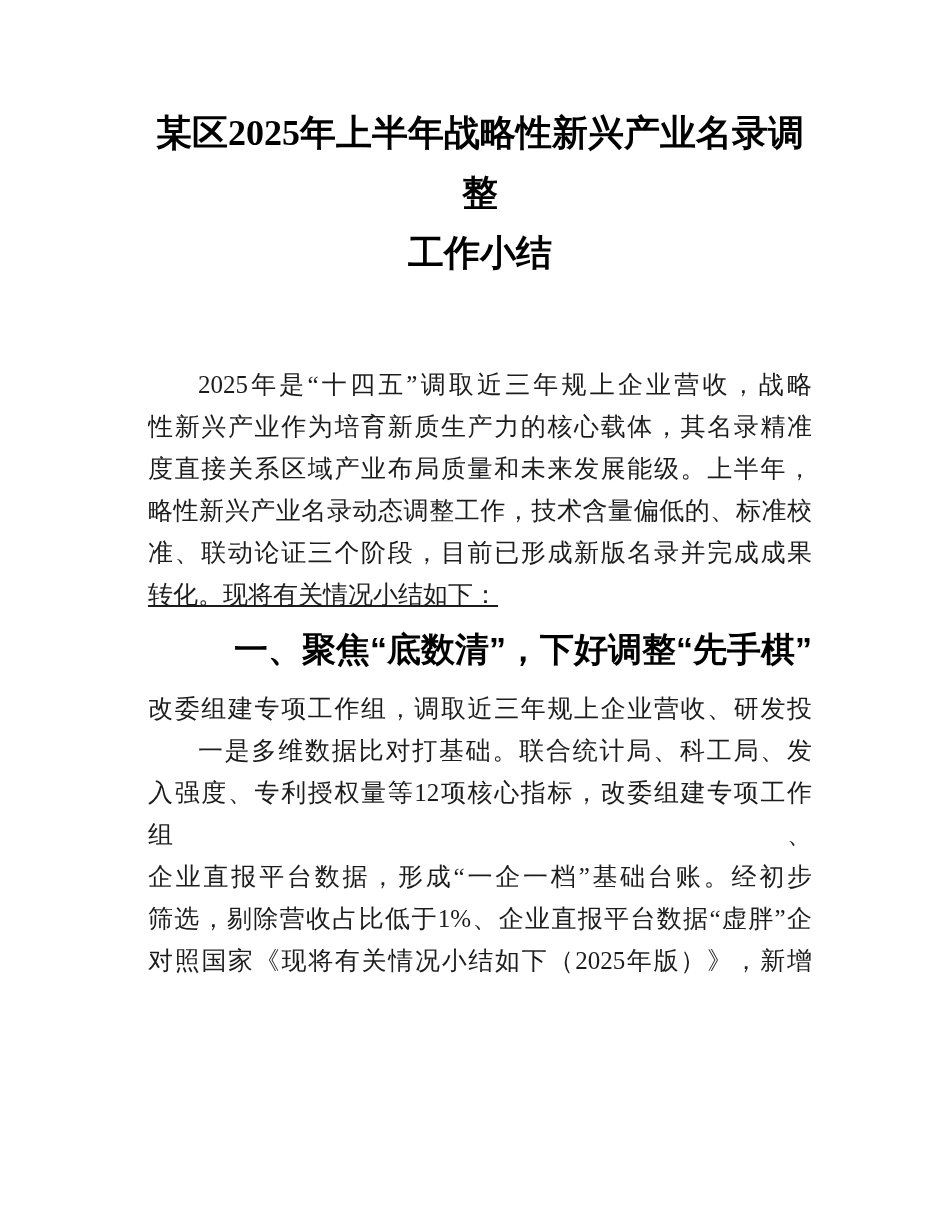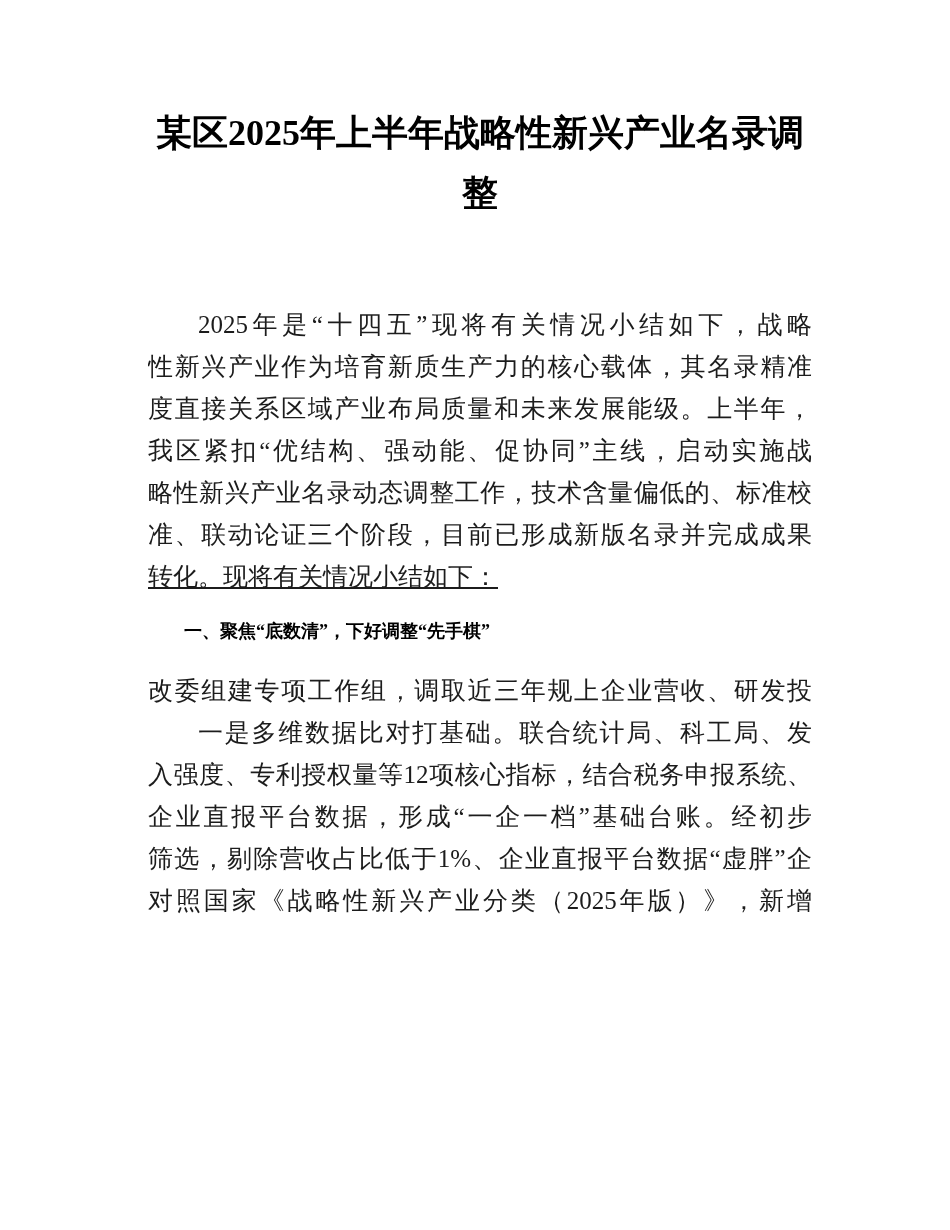--- a/index.html
+++ b/index.html
@@ -52,55 +52,55 @@
   .para .doc-line.first {
     text-indent: 2em;
   }
   .para .doc-line.last {
     text-align-last: left;
     text-decoration: underline;
   }
   
   .section-heading {
     margin: 12px 0 18px 0;
-    font-size: 18px;
+    font-size: 34px;
     line-height: 42px;
     font-weight: bold;
     color: #000000;
     text-indent: 2em;
-    text-align: left;
-    font-family: Liberation Serif, serif;
+    text-align: right;
+    font-family: Liberation Sans, sans-serif;
   }
 </style>
 </head>
 <body>
 
 <div class="page">
 
   <h1 class="doc-title">
       <div class="doc-line first">某区2025年上半年战略性新兴产业名录调整</div>
+      <div class="doc-line last">工作小结</div>
     </h1>
 
   <div class="doc-body">
 
     <div class="para">
-        <div class="doc-line first">2025年是“十四五”现将有关情况小结如下，战略</div>
+        <div class="doc-line first">2025年是“十四五”调取近三年规上企业营收，战略</div>
         <div class="doc-line">性新兴产业作为培育新质生产力的核心载体，其名录精准</div>
         <div class="doc-line">度直接关系区域产业布局质量和未来发展能级。上半年，</div>
-        <div class="doc-line">我区紧扣“优结构、强动能、促协同”主线，启动实施战</div>
         <div class="doc-line">略性新兴产业名录动态调整工作，技术含量偏低的、标准校</div>
         <div class="doc-line">准、联动论证三个阶段，目前已形成新版名录并完成成果</div>
         <div class="doc-line last">转化。现将有关情况小结如下：</div>
       </div>
 
     <h2 class="section-heading">一、聚焦“底数清”，下好调整“先手棋”</h2>
 
     <div class="para">
         <div class="doc-line">改委组建专项工作组，调取近三年规上企业营收、研发投</div>
         <div class="doc-line first">一是多维数据比对打基础。联合统计局、科工局、发</div>
-        <div class="doc-line">入强度、专利授权量等12项核心指标，结合税务申报系统、</div>
+        <div class="doc-line">入强度、专利授权量等12项核心指标，改委组建专项工作组、</div>
         <div class="doc-line">企业直报平台数据，形成“一企一档”基础台账。经初步</div>
         <div class="doc-line">筛选，剔除营收占比低于1%、企业直报平台数据“虚胖”企</div>
-        <div class="doc-line">对照国家《战略性新兴产业分类（2025年版）》，新增</div>
+        <div class="doc-line">对照国家《现将有关情况小结如下（2025年版）》，新增</div>
       </div>
 
   </div>
 </div>
 
 </body></html>

